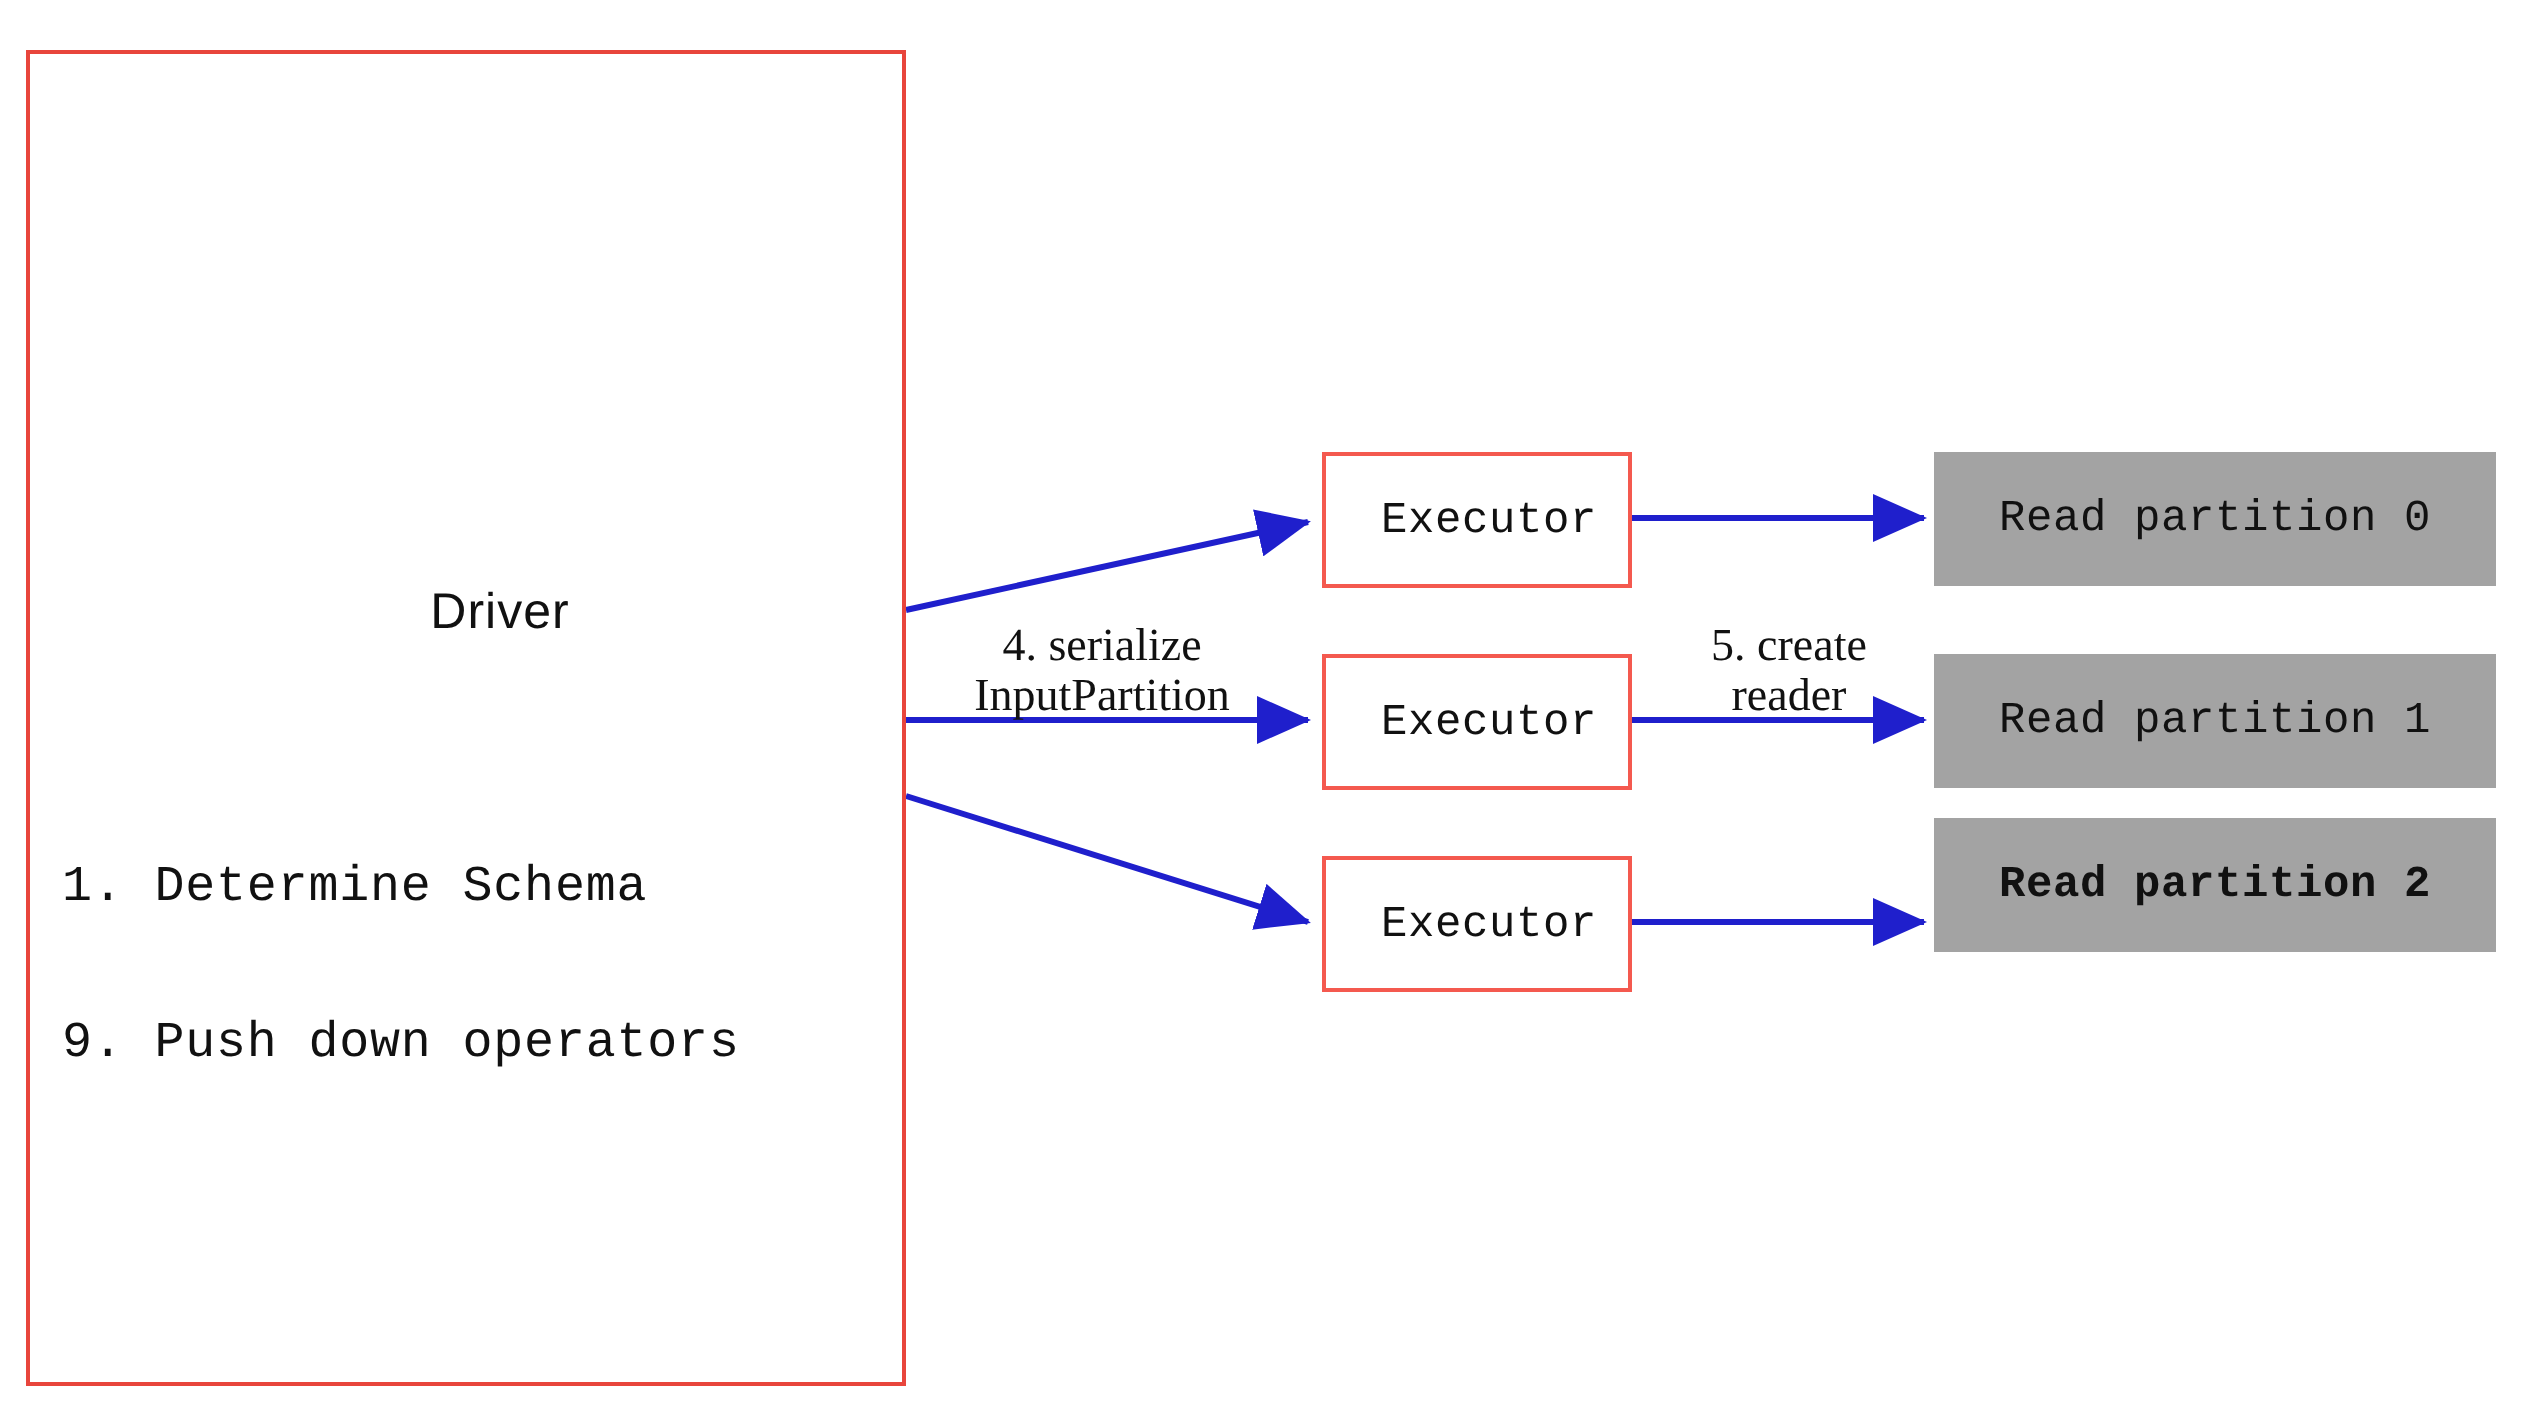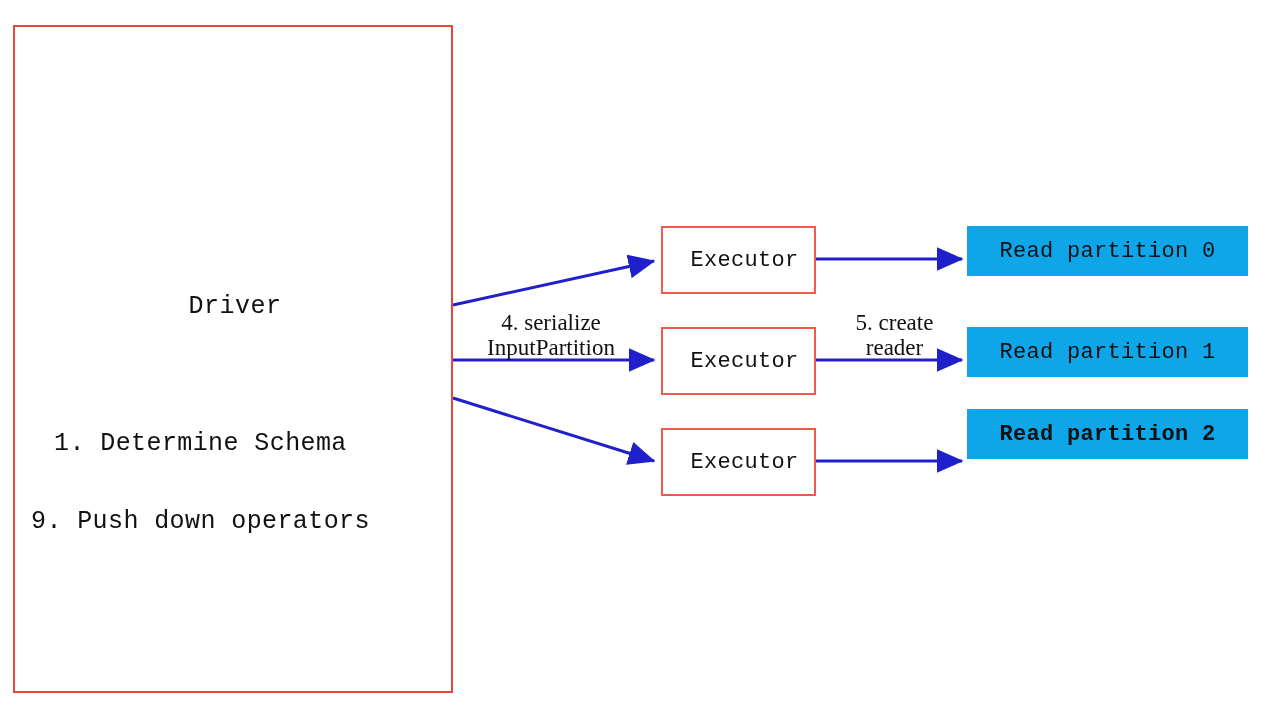--- a/index.html
+++ b/index.html
@@ -34,36 +34,36 @@
     box-sizing: border-box;
     border: 2px solid #e8453c;
     background: #ffffff;
   }
   .driver-title {
     position: absolute;
     left: 0;
     top: 265px;
     width: 440px;
     text-align: center;
-    font-family: Liberation Mono, monospace;
+    font-family: Liberation Sans, sans-serif;
     font-size: 25px;
     color: #111111;
     letter-spacing: 0.5px;
+    padding-left: 15px;
   }
   .driver-steps {
     position: absolute;
     left: 16px;
     top: 352px;
     font-family: "Liberation Mono", "DejaVu Sans Mono", monospace;
     font-size: 25px;
     line-height: 26px;
     color: #111111;
     white-space: pre;
     letter-spacing: 0.4px;
-    text-align: center;
   }
   .driver-steps div { height: 26px; }
 
   
   .executor-box {
     position: absolute;
     width: 155px;
     height: 68px;
     box-sizing: border-box;
     border: 2px solid #f4594f;
@@ -77,23 +77,23 @@
     font-size: 22px;
     color: #111111;
     letter-spacing: 0.3px;
     margin-left: 12px;
   }
 
   
   .partition-box {
     position: absolute;
     width: 281px;
-    height: 50px;
+    height: 67px;
     box-sizing: border-box;
-    background: #0ea5e9;
+    background: #a3a3a3;
     display: flex;
     align-items: center;
     justify-content: center;
   }
   .partition-label {
     font-family: "Liberation Mono", "DejaVu Sans Mono", monospace;
     font-size: 22px;
     color: #111111;
     letter-spacing: 0.3px;
   }

